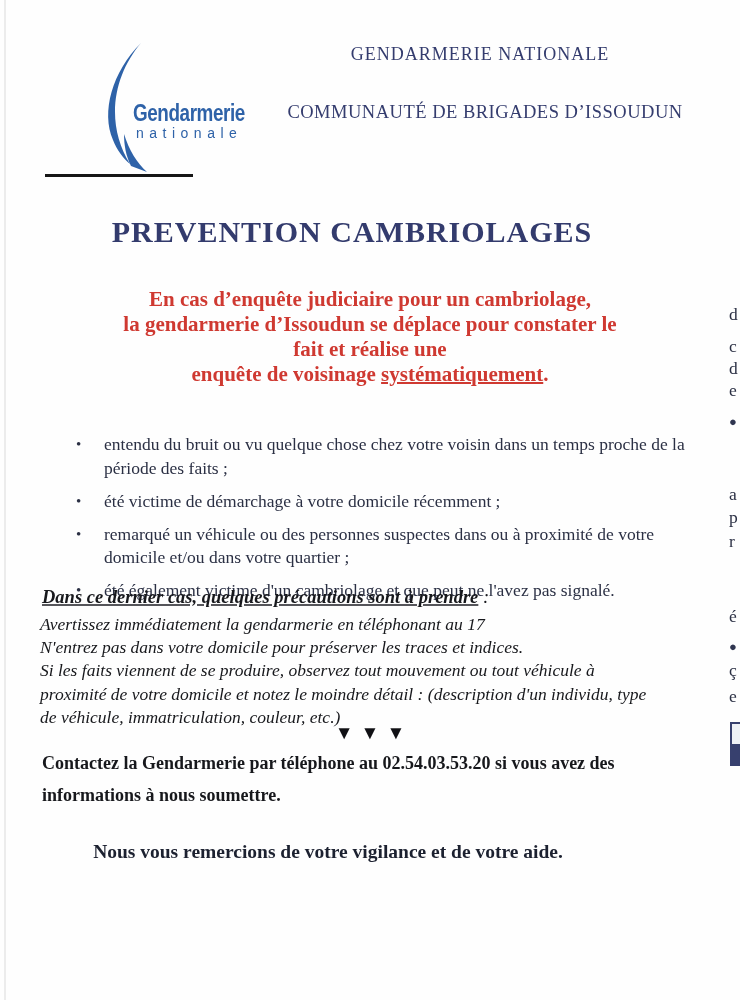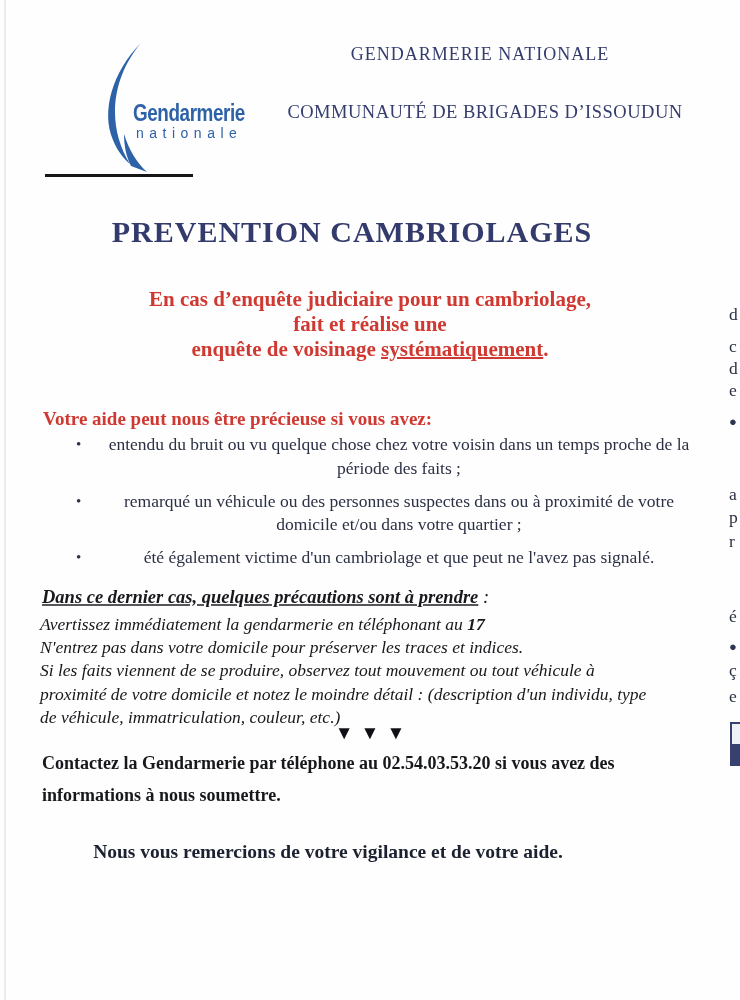--- a/index.html
+++ b/index.html
@@ -47,36 +47,36 @@
 
   
   .help-heading{
     position:absolute;left:43px;top:408px;
     color:#cf3931;font-weight:bold;font-size:19px;white-space:nowrap;
   }
   .bullets{
     position:absolute;left:74px;top:433px;width:620px;margin:0;padding:0;list-style:none;
     color:#2b3044;font-size:17.5px;line-height:23.5px;
   }
-  .bullets li{position:relative;padding-left:30px;margin-bottom:9.5px;text-align:center;}
+  .bullets li{position:relative;padding-left:30px;margin-bottom:9.5px;}
   .bullets li::before{content:"\2022";position:absolute;left:2px;font-size:15px;}
 
   
   .prec-heading{
     position:absolute;left:42px;top:587px;color:#17181c;
     font-size:18.5px;font-style:italic;white-space:nowrap;
   }
   .prec-heading .u-blk{
     font-weight:bold;text-decoration:underline;text-decoration-thickness:2px;text-decoration-color:#55555a;
   }
   .prec-lines{
     position:absolute;left:40px;top:613px;color:#17181c;
     font-size:17.5px;font-style:italic;line-height:23.2px;white-space:nowrap;
   }
-  .prec-lines .b{font-weight:bold;}
+  .prec-lines .b{font-weight:normal;}
 
   
   .triangles{
     position:absolute;left:0;top:722px;width:740px;text-align:center;
     color:#101014;font-size:19px;letter-spacing:7px;text-indent:7px;
   }
   .contact{
     position:absolute;left:42px;top:747px;width:658px;
     color:#17181c;font-weight:bold;font-size:18px;line-height:32px;
   }
@@ -108,27 +108,28 @@
   <div class="logo-text2">nationale</div>
   <div class="logo-rule"></div>
 
   <div class="hdr1">GENDARMERIE NATIONALE</div>
   <div class="hdr2">COMMUNAUTÉ DE BRIGADES D’ISSOUDUN</div>
 
   <div class="title">PREVENTION CAMBRIOLAGES</div>
 
   <div class="intro">
     <div>En cas d’enquête judiciaire pour un cambriolage,</div>
+    <div>la gendarmerie d’Issoudun se déplace pour constater le</div>
     <div>fait et réalise une</div>
     <div><span>enquête de voisinage </span><span class="u-red">systématiquement</span><span>.</span></div>
   </div>
 
-  <div class="help-heading">Votre aide peut nous être précieuse si vous avez:</div>
   <ul class="bullets">
     <li>entendu du bruit ou vu quelque chose chez votre voisin dans un temps proche de la période des faits ;</li>
+    <li>été victime de démarchage à votre domicile récemment ;</li>
     <li>remarqué un véhicule ou des personnes suspectes dans ou à proximité de votre domicile et/ou dans votre quartier ;</li>
     <li>été également victime d'un cambriolage et que peut ne l'avez pas signalé.</li>
   </ul>
 
   <div class="prec-heading"><span class="u-blk">Dans ce dernier cas, quelques précautions sont à prendre</span><span> :</span></div>
   <div class="prec-lines">
     <div><span>Avertissez immédiatement la gendarmerie en téléphonant au </span><span class="b">17</span></div>
     <div>N'entrez pas dans votre domicile pour préserver les traces et indices.</div>
     <div>Si les faits viennent de se produire, observez tout mouvement ou tout véhicule à</div>
     <div>proximité de votre domicile et notez le moindre détail : (description d'un individu, type</div>

